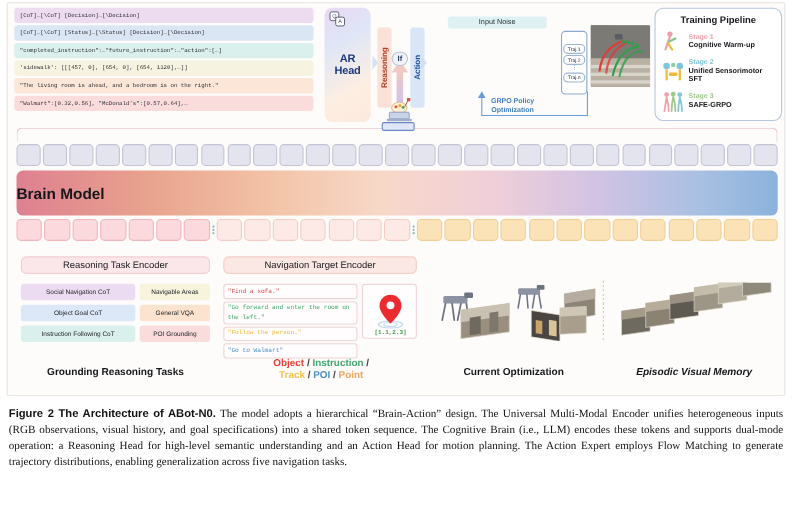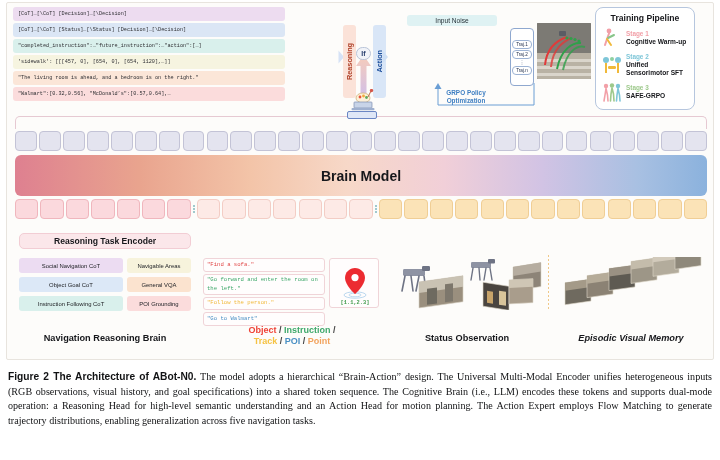--- a/index.html
+++ b/index.html
@@ -121,21 +121,21 @@
 
   
   .traj-photo {
     position: absolute; left: 530px; top: 20px; width: 54px; height: 56px;
     border-radius: 1px; overflow: hidden;
     background: linear-gradient(160deg,#6e6f6c 0%,#8c8a82 35%,#b8b2a6 60%,#cfc8bb 100%);
   }
 
   
   .training-pipeline {
-    position: absolute; left: 588px; top: 4px; width: 100px; height: 103px;
+    position: absolute; left: 588px; top: 4px; width: 116px; height: 103px;
     border: 1px solid #b6c6de; border-radius: 8px; background: #ffffff;
     padding: 5px 6px;
   }
   .tp-title {
     font-size: 8.6px; font-weight: bold; color: #17181c;
     text-align: center; margin-bottom: 3px;
   }
   .tp-row { display: flex; align-items: center; gap: 4px; margin-bottom: 3px; height: 24px; }
   .tp-ico { width: 20px; height: 22px; flex: none; }
   .tp-txt { flex: 1; }
@@ -164,29 +164,29 @@
   .tok-sep { width: 2px; height: 20px; display: flex; flex-direction: column;
     justify-content: center; gap: 1.5px; align-items: center; }
   .tok-sep i { display: block; width: 1.6px; height: 1.6px; background: #8fbfc4; border-radius: 50%; }
 
   
   .brain-model {
     position: absolute; left: 8px; top: 152px; width: 692px; height: 41px;
     border-radius: 6px;
     background: linear-gradient(90deg,#de8090 0%,#e9a48e 18%,#f3c4a8 34%,#f7d8c8 48%,
                 #f1cfd8 62%,#d2c3e4 76%,#a8c0e2 90%,#8bb2dd 100%);
-    display: flex; align-items: center; justify-content: center;
+    display: flex; align-items: center; justify-content: flex-start;
   }
   .brain-model-label { font-size: 14px; font-weight: bold; color: #16171b; }
 
   
   .enc-header {
     position: absolute; height: 16px; border-radius: 5px;
     display: flex; align-items: center; justify-content: center;
-    font-size: 8.6px; font-weight: bold; color: #17181c;
+    font-size: 8.6px; font-weight: normal; color: #17181c;
   }
   .enc-reason { left: 12px; top: 230px; width: 172px; background: #fbe7ea; border: 1px solid #f2cdd4; }
   .enc-navtgt { left: 196px; top: 230px; width: 176px; background: #fbe7e3; border: 1px solid #f3cfc6; }
   .enc-vision { left: 384px; top: 230px; width: 318px; background: #fdeccd; border: 1px solid #f5dbb1; }
 
   
   .tag-grid {
     position: absolute; left: 12px; top: 255px; width: 172px;
     display: flex; gap: 4px;
   }
@@ -266,20 +266,32 @@
 
       <div class="token-stack" id="token-stack">
           <div class="token-line" style="background: rgb(237, 220, 240);">[CoT]…[\CoT] [Decision]…[\Decision]</div>
           <div class="token-line" style="background: rgb(219, 230, 245);">[CoT]…[\CoT] [Status]…[\Status] [Decision]…[\Decision]</div>
           <div class="token-line" style="background: rgb(217, 240, 236);">"completed_instruction":…"future_instruction":…"action":[…]</div>
           <div class="token-line" style="background: rgb(246, 244, 224);">'sidewalk': [[[457, 0], [654, 0], [654, 1120],…]]</div>
           <div class="token-line" style="background: rgb(251, 230, 216);">"The living room is ahead, and a bedroom is on the right."</div>
           <div class="token-line" style="background: rgb(251, 220, 220);">"Walmart":[0.32,0.56], "McDonald’s":[0.57,0.64],…</div>
         </div>
 
+      <div class="ar-head">
+        <svg class="qa-icon" viewBox="0 0 16 15">
+          <rect x="1" y="0.8" width="8" height="8" rx="1.6" fill="#fff" stroke="#4a4f6b" stroke-width="0.8"></rect>
+          <text x="5" y="6.3" font-size="5" text-anchor="middle" fill="#4a4f6b" font-family="Liberation Sans, sans-serif">Q</text>
+          <rect x="6.2" y="5.6" width="8" height="8" rx="1.6" fill="#fff" stroke="#4a4f6b" stroke-width="0.8"></rect>
+          <text x="10.2" y="11.2" font-size="5" text-anchor="middle" fill="#4a4f6b" font-family="Liberation Sans, sans-serif">A</text>
+        </svg>
+        <div class="ar-head-label">
+          <span>AR</span><br>
+          <span>Head</span>
+        </div>
+      </div>
 
       <svg class="chev" style="left:331px;top:47px" viewBox="0 0 7 14">
         <path d="M0.5 0.5 L6 7 L0.5 13.5 Z" fill="#d6e2f6"></path>
       </svg>
 
       <div class="vcol col-reasoning">
         <span>Reasoning</span>
       </div>
 
       <div class="vcol col-action">
@@ -475,20 +487,21 @@
         <div class="tok" style="background: rgb(251, 227, 183); border: 1px solid rgb(240, 206, 149);"></div>
         <div class="tok" style="background: rgb(251, 227, 183); border: 1px solid rgb(240, 206, 149);"></div>
         <div class="tok" style="background: rgb(251, 227, 183); border: 1px solid rgb(240, 206, 149);"></div>
         <div class="tok" style="background: rgb(251, 227, 183); border: 1px solid rgb(240, 206, 149);"></div>
         <div class="tok" style="background: rgb(251, 227, 183); border: 1px solid rgb(240, 206, 149);"></div>
         <div class="tok" style="background: rgb(251, 227, 183); border: 1px solid rgb(240, 206, 149);"></div>
         <div class="tok" style="background: rgb(251, 227, 183); border: 1px solid rgb(240, 206, 149);"></div>
       </div>
 
     <div class="enc-header enc-reason">Reasoning Task Encoder</div>
+    <div class="enc-header enc-navtgt">Navigation Target Encoder</div>
 
     <div class="tag-grid">
       <div class="tag-col" id="tags-left">
           <div class="tag" style="background: rgb(236, 220, 242);">Social Navigation CoT</div>
           <div class="tag" style="background: rgb(220, 232, 247);">Object Goal CoT</div>
           <div class="tag" style="background: rgb(217, 240, 236);">Instruction Following CoT</div>
         </div>
       <div class="tag-col right" id="tags-right">
           <div class="tag" style="background: rgb(247, 243, 220);">Navigable Areas</div>
           <div class="tag" style="background: rgb(251, 227, 207);">General VQA</div>
@@ -562,22 +575,22 @@
           <rect x="68" y="14" width="26" height="22" fill="#9d9687" stroke="#ded8ca" stroke-width="0.6"></rect>
           <rect x="68" y="14" width="26" height="8" fill="#c4bcab"></rect>
           <rect x="90" y="10" width="26" height="22" fill="#b3ac9c" stroke="#ded8ca" stroke-width="0.6"></rect>
           <rect x="90" y="10" width="26" height="8" fill="#d2cabb"></rect>
           <rect x="112" y="6" width="26" height="22" fill="#8f897b" stroke="#ded8ca" stroke-width="0.6"></rect>
           <rect x="112" y="6" width="26" height="8" fill="#bdb5a5"></rect>
         </g>
       </svg>
     </div>
 
-    <div class="sec-cap cap-nav">Navigation Reasoning Brain</div>
+    <div class="sec-cap cap-nav">Grounding Reasoning Tasks</div>
     <div class="cap-tokens" id="cap-tokens"><span style="color: rgb(239, 65, 54);">Object</span><span style="color: rgb(68, 68, 68);"> / </span><span style="color: rgb(63, 168, 107);">Instruction</span><span style="color: rgb(68, 68, 68);"> / </span><br><span style="color: rgb(245, 194, 66);">Track</span><span style="color: rgb(68, 68, 68);"> / </span><span style="color: rgb(74, 144, 196);">POI</span><span style="color: rgb(68, 68, 68);"> / </span><span style="color: rgb(242, 163, 94);">Point</span></div>
-    <div class="sec-cap cap-obs">Status Observation</div>
+    <div class="sec-cap cap-obs">Current Optimization</div>
     <div class="sec-cap cap-mem">Episodic Visual Memory</div>
   </div>
 
   <div class="caption">
     <b>Figure 2  The Architecture of ABot-N0.</b><span> The model adopts a hierarchical “Brain-Action” design. The Universal Multi-Modal Encoder unifies heterogeneous inputs (RGB observations, visual history, and goal specifications) into a shared token sequence. The Cognitive Brain (i.e., LLM) encodes these tokens and supports dual-mode operation: a Reasoning Head for high-level semantic understanding and an Action Head for motion planning. The Action Expert employs Flow Matching to generate trajectory distributions, enabling generalization across five navigation tasks.</span>
   </div>
 </div>
 
 </body></html>

